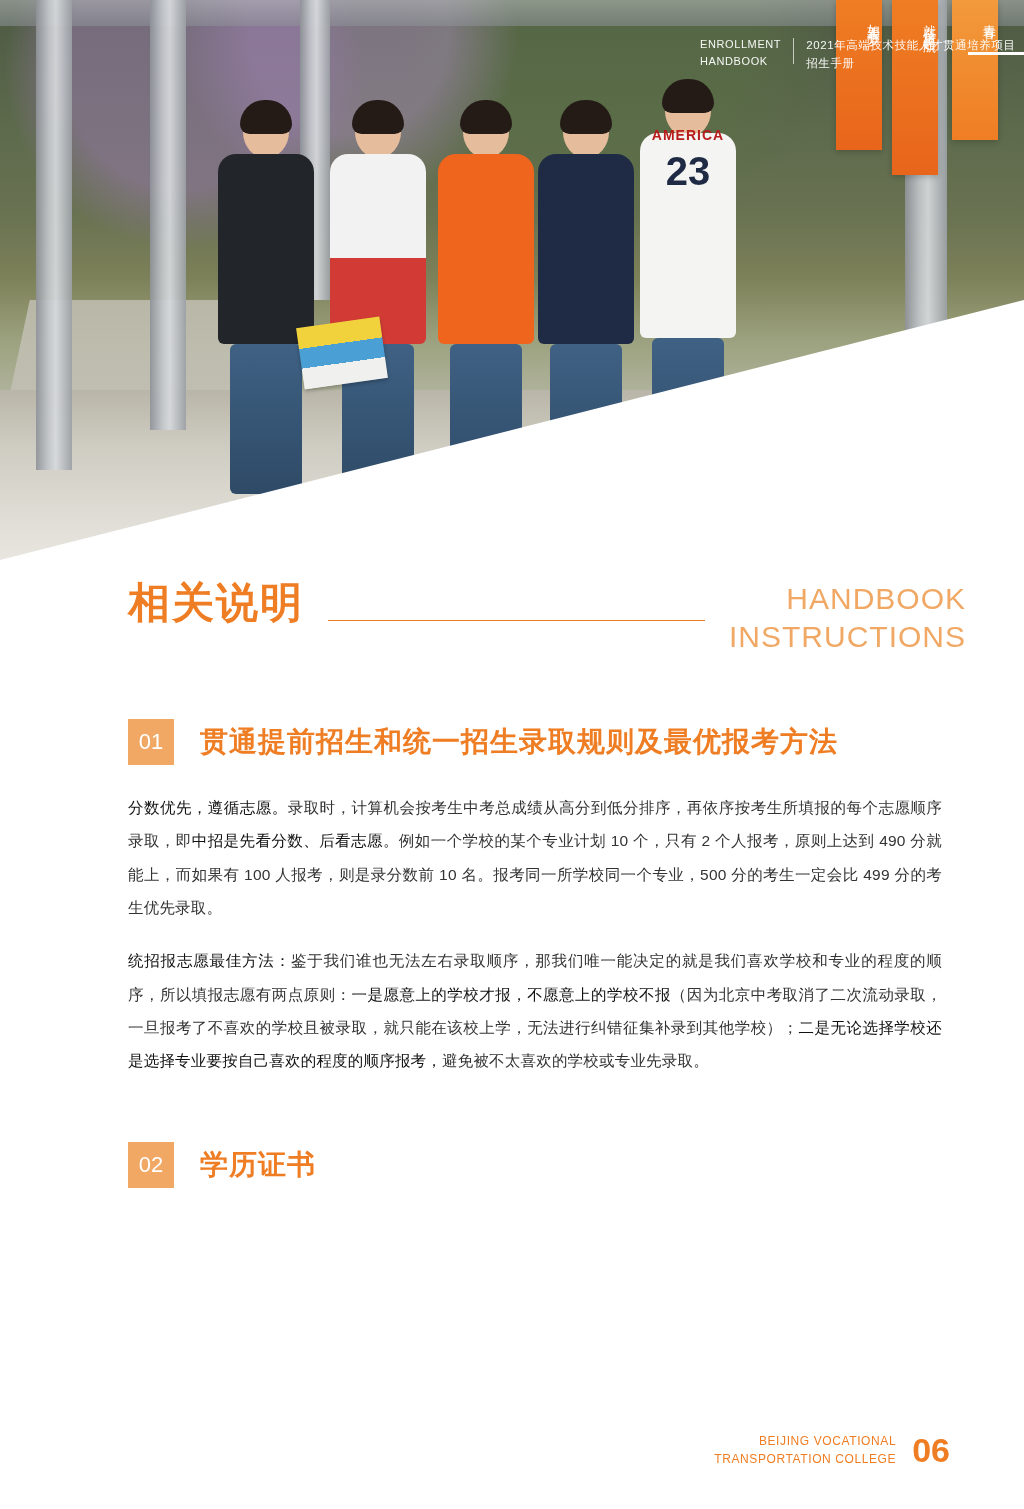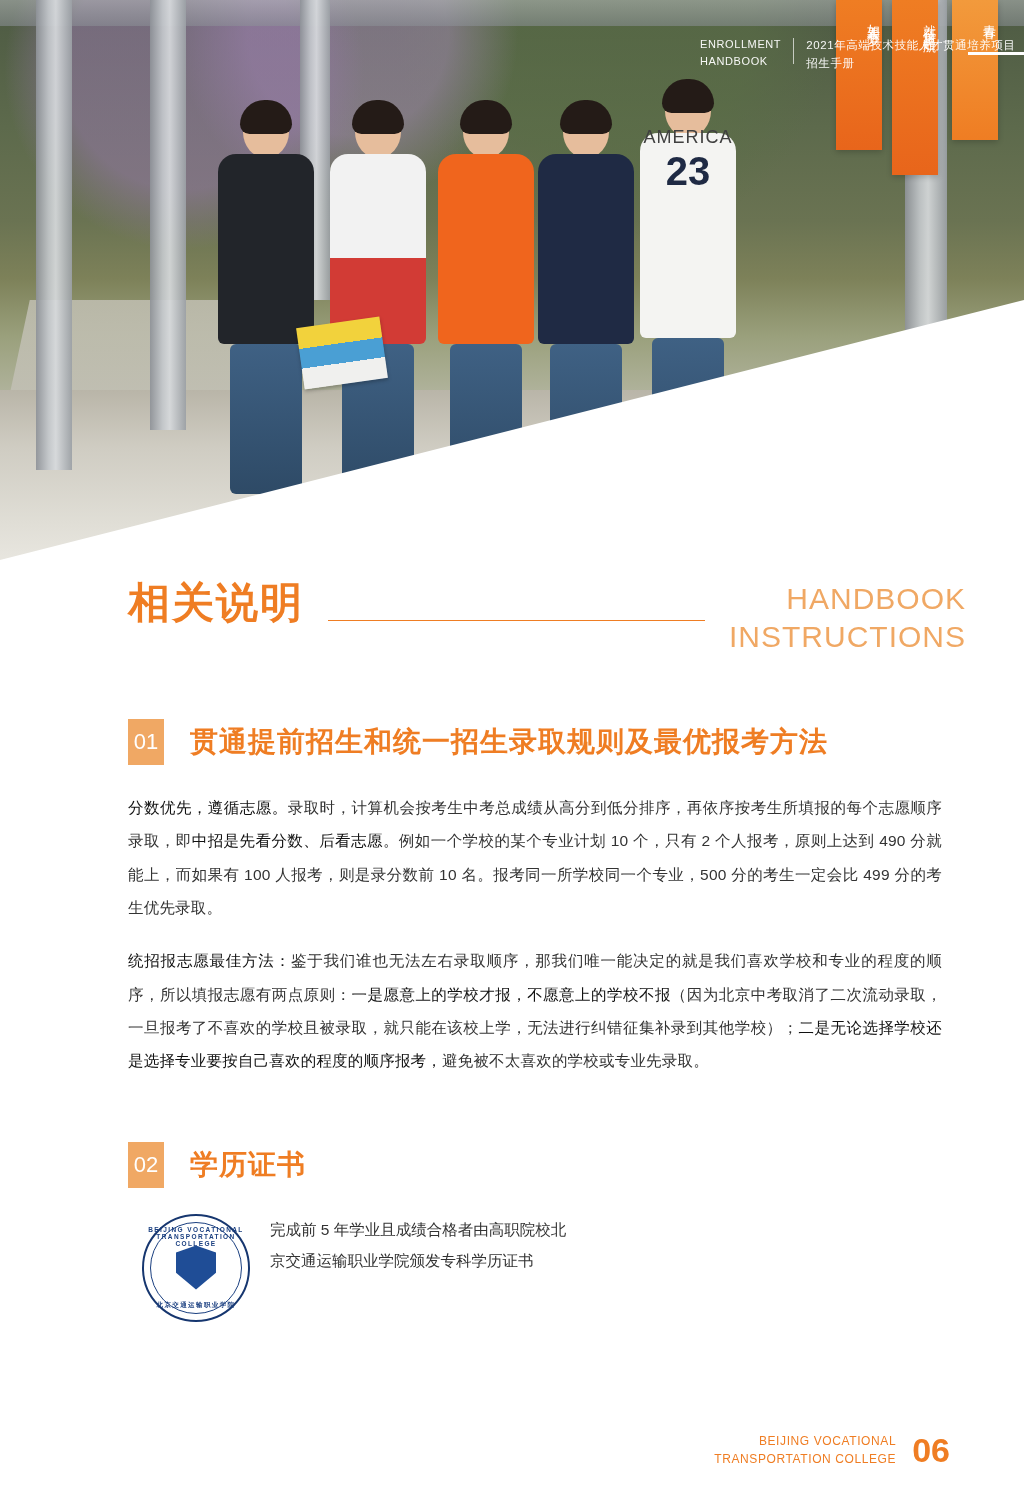--- a/index.html
+++ b/index.html
@@ -79,21 +79,21 @@
   .s2 { left: 330px; } .s2 .s-body { background: linear-gradient(180deg,#f2f2f2 0%,#f2f2f2 55%,#d23b35 55%,#d23b35 100%); }
   .s3 { left: 438px; } .s3 .s-body { background:#f0651d; }
   .s4 { left: 538px; } .s4 .s-body { background:#1f2a44; }
   .s5 { left: 640px; bottom: 92px; } .s5 .s-body { background:#f4f4f2; height: 205px; }
   .jersey-num {
     position:absolute; left:50%; top:64px; transform:translateX(-50%);
     font-size: 40px; font-weight:700; color:#1f2a44; font-family:"Liberation Sans", sans-serif;
   }
   .jersey-word {
     position:absolute; left:50%; top:42px; transform:translateX(-50%);
-    font-size: 18px; font-weight:400; letter-spacing:1px; color:#404040;
+    font-size: 14px; font-weight:700; letter-spacing:1px; color:#b91c1c;
   }
   .books {
     position:absolute; left: 300px; bottom: 196px;
     width: 84px; height: 62px;
     background: linear-gradient(180deg,#f2d23c 0%, #f2d23c 34%, #4a9fd4 34%, #4a9fd4 66%, #f0f0ee 66%, #f0f0ee 100%);
     transform: rotate(-8deg);
     box-shadow: 0 2px 4px rgba(0,0,0,.25);
   }
   
   .banner {
@@ -162,21 +162,21 @@
     font-size: 30px;
     line-height: 1.25;
     letter-spacing: 1px;
     white-space: nowrap;
   }
 
   .section { padding: 0 98px 0 112px; }
 
   .sec-head { display:flex; align-items:center; gap: 26px; margin: 64px 0 26px 0; }
   .sec-num {
-    width: 36px; height: 46px;
+    width: 46px; height: 46px;
     background: #f0a864;
     color: #ffffff;
     font-size: 22px;
     display:flex; align-items:center; justify-content:center;
     position:relative;
   }
   .sec-num::after {
     content:"";
     position:absolute; left: 8px; top: 8px;
     width: 46px; height: 46px;
@@ -365,30 +365,20 @@
     </div>
 
     <div class="section">
       <div class="sec-head">
         <div class="sec-num">02</div>
         <div class="sec-title">学历证书</div>
       </div>
 
       <div class="certs">
 
-        <div class="cert">
-          <div class="seal seal-bvtc">
-            <div class="ring"></div>
-            <div class="ring2"></div>
-            <div class="arc-top">BEIJING VOCATIONAL TRANSPORTATION COLLEGE</div>
-            <div class="shield"></div>
-            <div class="arc-bot">北京交通运输职业学院</div>
-          </div>
-          <div class="cert-text">完成前 5 年学业且成绩合格者由高职院校北京交通运输职业学院颁发专科学历证书</div>
-        </div>
 
 
       </div>
     </div>
   </div>
 
   <div class="footer">
     <div class="footer-text">
       <div>BEIJING VOCATIONAL</div>
       <div>TRANSPORTATION COLLEGE</div>

